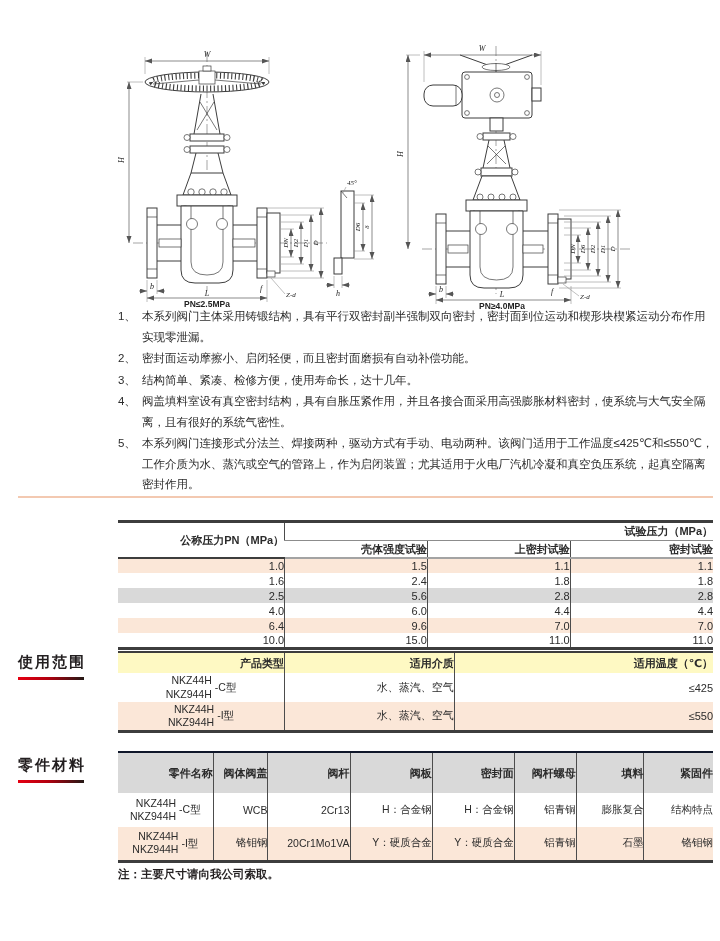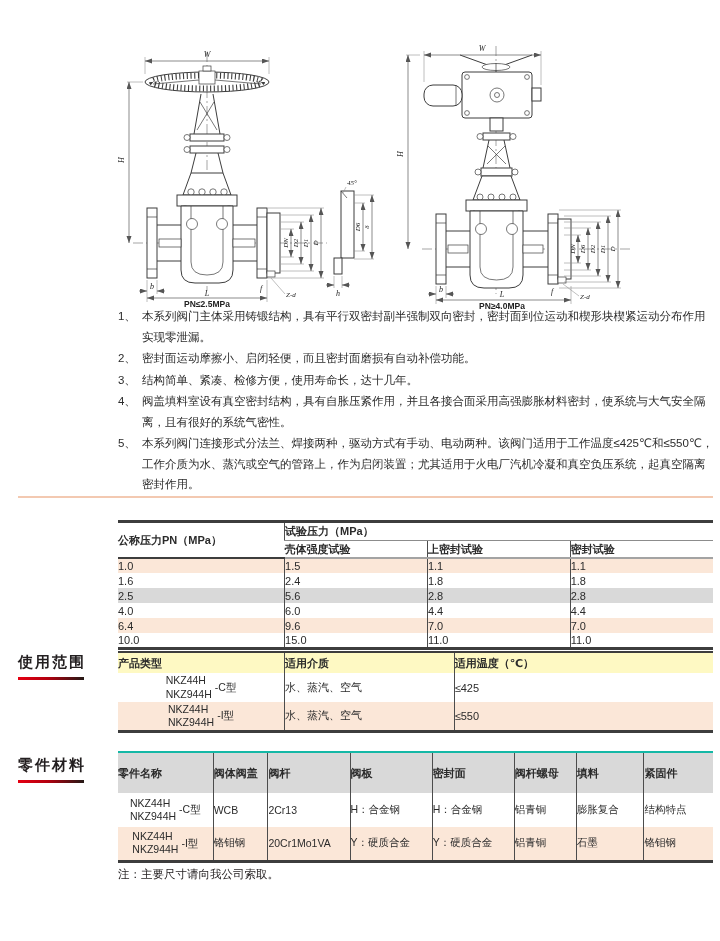--- a/index.html
+++ b/index.html
@@ -18,45 +18,45 @@
   
   .features-list{position:absolute;left:118px;top:306px;width:597px;font-size:11.5px;line-height:20.5px;color:#2b2b2b}
   .li{display:flex;margin-bottom:1px}
   .li .num{flex:none;width:24px}
   .li .txt{flex:1}
 
   .divider{position:absolute;left:18px;top:496px;width:695px;height:2px;background:#f3c9b1}
 
   
   .tbl{position:absolute;left:118px;width:595px;border-collapse:collapse;table-layout:fixed;
-       font-size:11px;text-align:left;color:#2b2b2b}
+       font-size:11px;text-align:right;color:#2b2b2b}
   .tbl th{font-weight:bold}
   .tbl th,.tbl td{padding:0;border-left:1px solid #4c4c4c}
   .tbl th:first-child,.tbl td:first-child{border-left:none}
   tr.peach{background:#fbe7d8}
   tr.gray{background:#d9d9d9}
 
   #perf-table{top:520px;border-top:3px solid #3d3d3d;border-bottom:3px solid #3d3d3d}
   #perf-table .h1 .testh{height:17px;border-bottom:1px solid #8c8c8c}
   #perf-table .h2 th{height:16px;border-bottom:2px solid #a3a3a3}
   #perf-table .pnh{border-bottom:2px solid #3d3d3d}
   #perf-table tbody tr{height:15px}
 
   #use-table{top:651px;border-top:2px solid #3d3d3d;border-bottom:3px solid #3d3d3d}
   #use-table th{height:20px;background:#fef9c3}
   #use-table tbody tr{height:29px}
 
-  #mat-table{top:751px;border-top:2px solid #14b8a6;border-bottom:3px solid #3d3d3d;font-size:10.5px}
+  #mat-table{top:751px;border-top:2px solid #0f172a;border-bottom:3px solid #3d3d3d;font-size:10.5px}
   #mat-table th{height:40px;background:#d9d9d9;font-size:11px}
   #mat-table tbody tr{height:34px}
 
   .mcell{display:flex;align-items:center;justify-content:center;gap:3px;line-height:1.25;font-size:10.5px}
   .mstack{display:flex;flex-direction:column}
 
-  .note{position:absolute;left:118px;top:867px;font-size:11.5px;font-weight:normal;color:#231f20}
+  .note{position:absolute;left:118px;top:867px;font-size:11.5px;font-weight:bold;color:#231f20}
 
   
   svg.drawing{position:absolute}
   .ol{stroke:#3d3d3d;stroke-width:1;fill:none}
   .olf{stroke:#3d3d3d;stroke-width:1;fill:#fff}
   .tl{stroke:#3d3d3d;stroke-width:.7;fill:none}
   .tlf{stroke:#3d3d3d;stroke-width:.7;fill:#fff}
   .cl{stroke:#6a6a6a;stroke-width:.6;stroke-dasharray:10 3 2 3;fill:none}
   .dl{stroke:#5a5a5a;stroke-width:.7;fill:none}
   .el{stroke:#8a8a8a;stroke-width:.55;fill:none}

